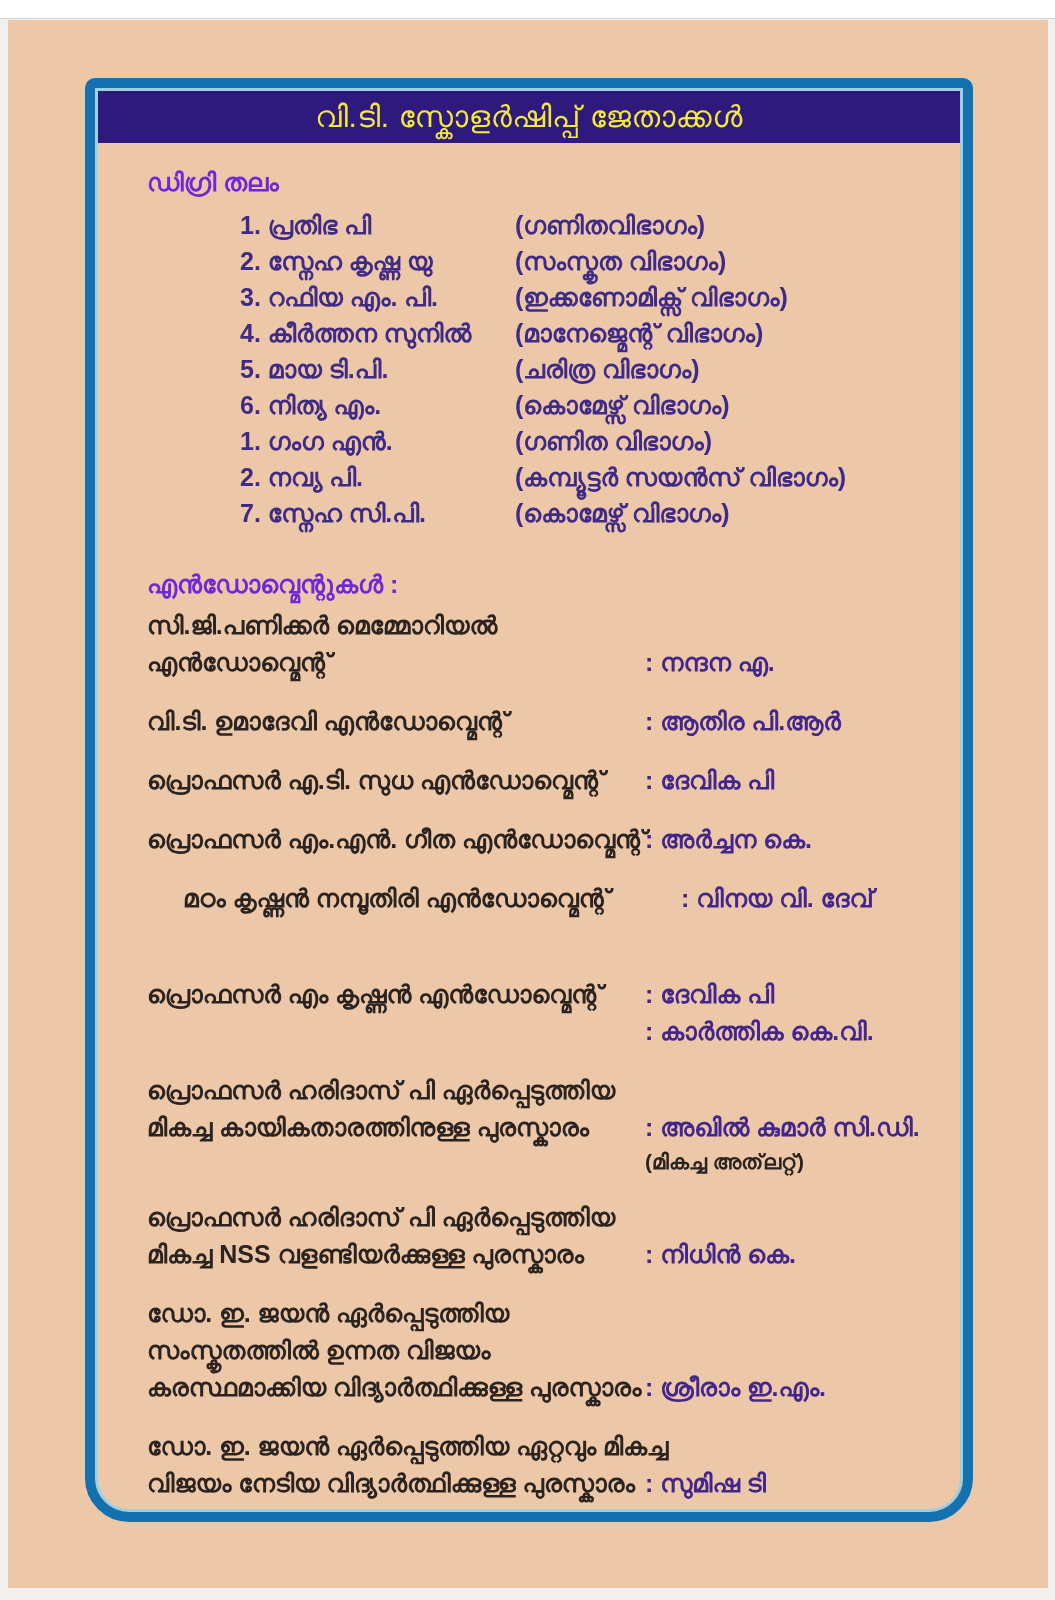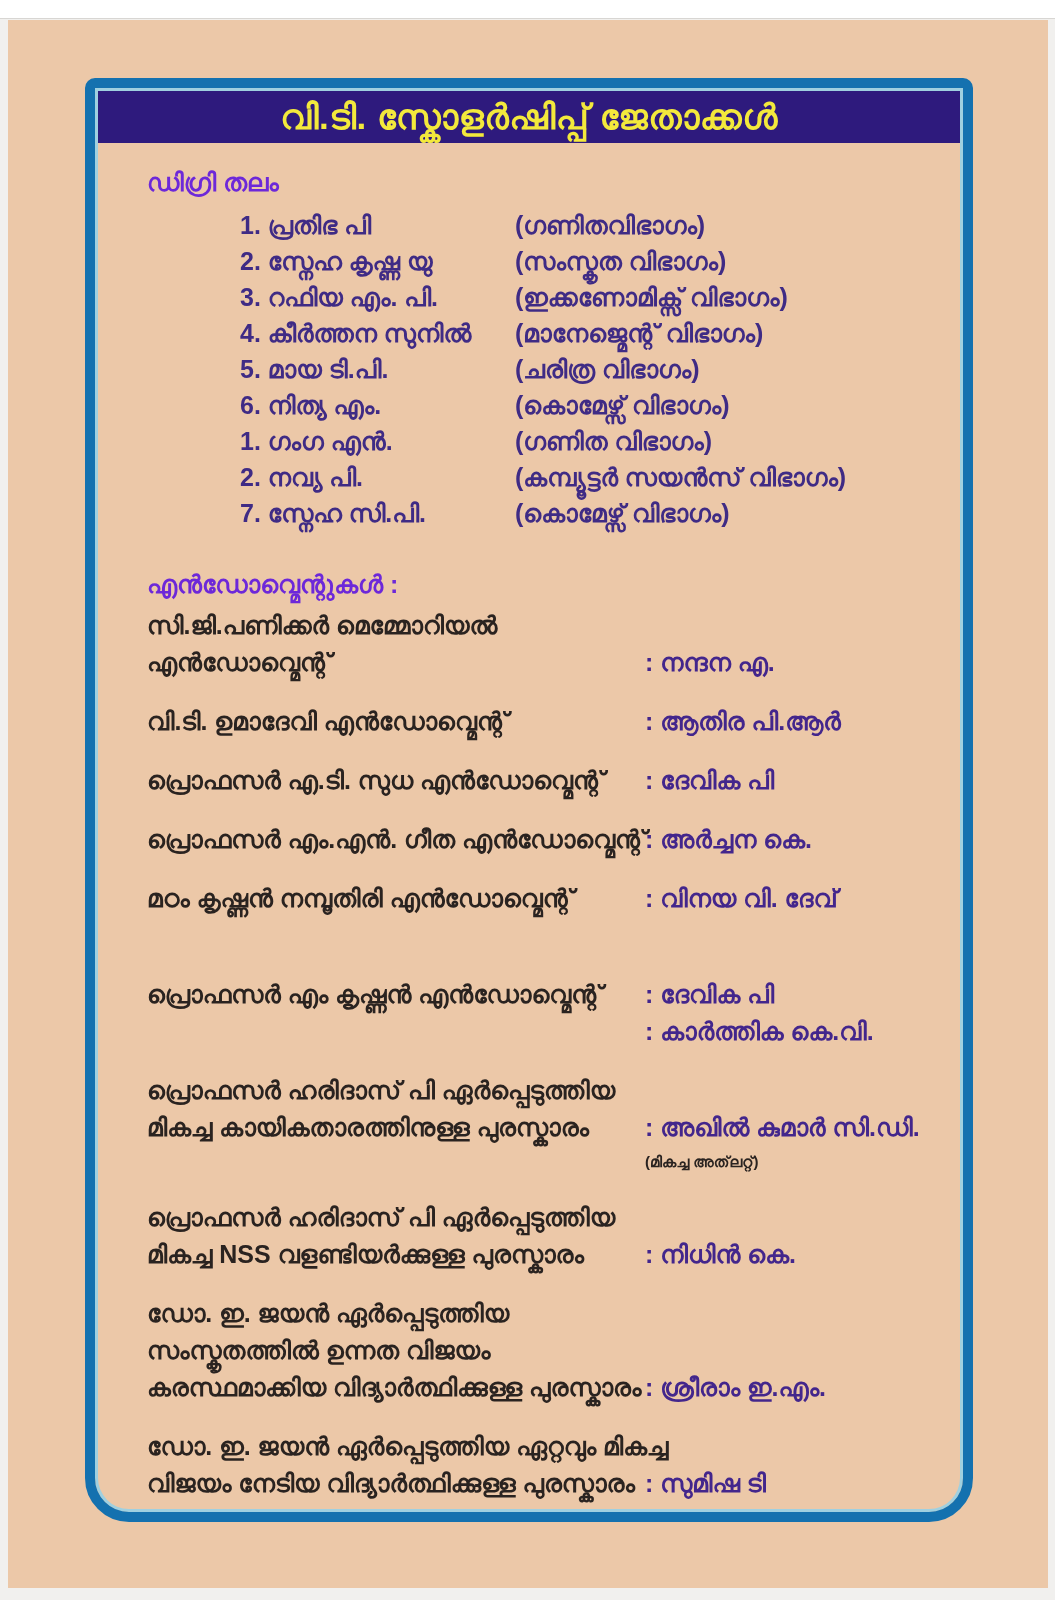--- a/index.html
+++ b/index.html
@@ -20,21 +20,21 @@
     border:10px solid #1471af;
     border-radius:10px 10px 44px 44px;
     box-shadow:inset 0 0 0 3px #9fd0e0;
     overflow:hidden;
   }
   .title-band{
     margin:3px 3px 0 3px;height:52px;background:#2e1a7d;
     display:flex;align-items:center;justify-content:center;
   }
   .page-title{
-    color:#f3e93c;font-size:35px;font-weight:bold;letter-spacing:0.5px;
+    color:#f3e93c;font-size:30px;font-weight:normal;letter-spacing:0.5px;
   }
   .content{
     position:relative;padding:14px 28px 0 52px;
   }
   .section-heading{
     color:#6d28d9;font-size:25px;font-weight:bold;line-height:34px;margin:8px 0 8px 0;
   }
   .section-heading.pg{margin-top:10px;}
   .section-heading.endow{margin-top:36px;margin-bottom:4px;}
   .list-block{margin:0;}
@@ -42,21 +42,21 @@
     position:relative;line-height:36px;font-size:25px;font-weight:bold;color:#3f2b85;
     padding-left:93px;white-space:nowrap;
   }
   .list-row .dept{position:absolute;left:368px;top:0;}
   .endow-block{font-size:25px;font-weight:bold;color:#2a2320;}
   .endow-row{position:relative;margin-top:22px;white-space:nowrap;}
   .endow-row.first{margin-top:6px;}
   .endow-line{line-height:37px;}
   .endow-right{position:absolute;left:498px;}
   .winner-line{line-height:37px;color:#43268c;}
-  .winner-note{line-height:31px;color:#2a2320;font-size:15px;}
+  .winner-note{line-height:31px;color:#2a2320;font-size:21px;}
 </style>
 </head>
 <body>
 
 <div class="top-strip"></div>
 
 <div class="paper">
   <div class="frame">
 
     <div class="title-band">
@@ -109,21 +109,21 @@
             </div>
           </div>
           <div class="endow-row" style="height: 37px;">
             <div class="endow-left">
               <div class="endow-line">പ്രൊഫസർ എം.എൻ. ഗീത എൻഡോവ്മെന്റ്</div>
             </div>
             <div class="endow-right" style="top: 0px;">
               <div class="winner-line">: അർച്ചന കെ.</div>
             </div>
           </div>
-          <div class="endow-row" style="height: 74px;">
+          <div class="endow-row" style="height: 74px; margin-left: 36px;">
             <div class="endow-left">
               <div class="endow-line">മഠം കൃഷ്ണൻ നമ്പൂതിരി എൻഡോവ്മെന്റ്</div>
             </div>
             <div class="endow-right" style="top: 0px;">
               <div class="winner-line">: വിനയ വി. ദേവ്</div>
             </div>
           </div>
           <div class="endow-row" style="height: 74px;">
             <div class="endow-left">
               <div class="endow-line">പ്രൊഫസർ എം കൃഷ്ണൻ എൻഡോവ്മെന്റ്</div>

